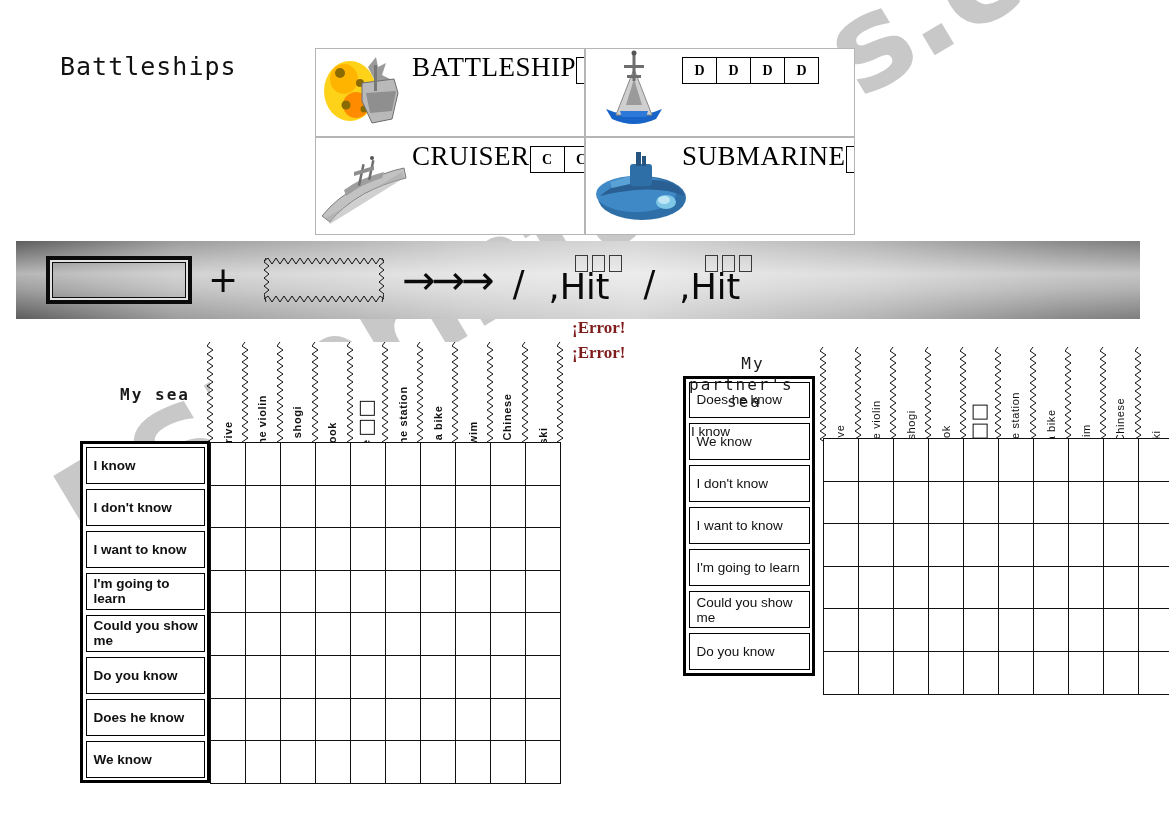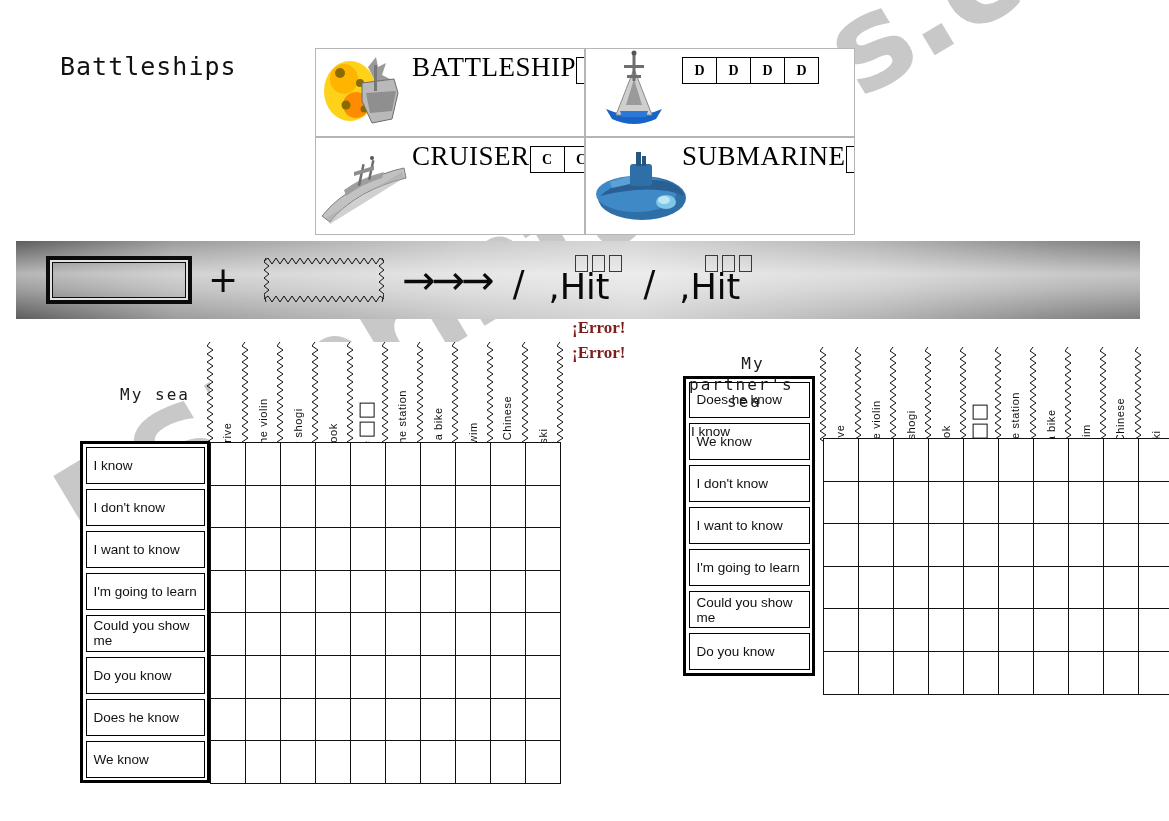--- a/index.html
+++ b/index.html
@@ -466,21 +466,21 @@
       <div class="bn-label">,Hit</div>
     </div>
   </div>
 </div>
 
 <div id="error-block">
   <div class="err">¡Error!</div>
   <div class="err">¡Error!</div>
 </div>
 
-<div class="board" id="left-board" style="left:0px; top:330px; width:600px; height:480px;">
+<div class="board" id="left-board" style="left:0px; top:330px; width:600px; height:480px;font-weight:bold;">
   <div class="board-title" id="left-title" style="left:100px; top:55px; width:110px;">My sea</div>
   <div class="head-strip" id="left-heads" style="left: 210px; top: 12px; height: 100px;">
       <div style="position: absolute; left: 0px; top: -3px; width: 350px; height: 6px;"><svg width="350" height="6" viewBox="0 0 350 6">
           <path d="M0,3 L4,0 L8,6 L12,0 L16,6 L20,0 L24,6 L28,0 L32,6 L36,0 L40,6 L44,0 L48,6 L52,0 L56,6 L60,0 L64,6 L68,0 L72,6 L76,0 L80,6 L84,0 L88,6 L92,0 L96,6 L100,0 L104,6 L108,0 L112,6 L116,0 L120,6 L124,0 L128,6 L132,0 L136,6 L140,0 L144,6 L148,0 L152,6 L156,0 L160,6 L164,0 L168,6 L172,0 L176,6 L180,0 L184,6 L188,0 L192,6 L196,0 L200,6 L204,0 L208,6 L212,0 L216,6 L220,0 L224,6 L228,0 L232,6 L236,0 L240,6 L244,0 L248,6 L252,0 L256,6 L260,0 L264,6 L268,0 L272,6 L276,0 L280,6 L284,0 L288,6 L292,0 L296,6 L300,0 L304,6 L308,0 L312,6 L316,0 L320,6 L324,0 L328,6 L332,0 L336,6 L340,0 L344,6 L348,0 L352,6" fill="none" stroke="#111" stroke-width="1"></path>
         </svg></div>
       <div class="head-cell" style="width: 35px; height: 100px;">
         <span class="zz-left"><svg width="6" height="100" viewBox="0 0 6 100">
             <path d="M3,0 L0,4 L6,8 L0,12 L6,16 L0,20 L6,24 L0,28 L6,32 L0,36 L6,40 L0,44 L6,48 L0,52 L6,56 L0,60 L6,64 L0,68 L6,72 L0,76 L6,80 L0,84 L6,88 L0,92 L6,96 L0,100 L6,104" fill="none" stroke="#111" stroke-width="1"></path>
           </svg></span>
         <div class="head-label">drive</div>

